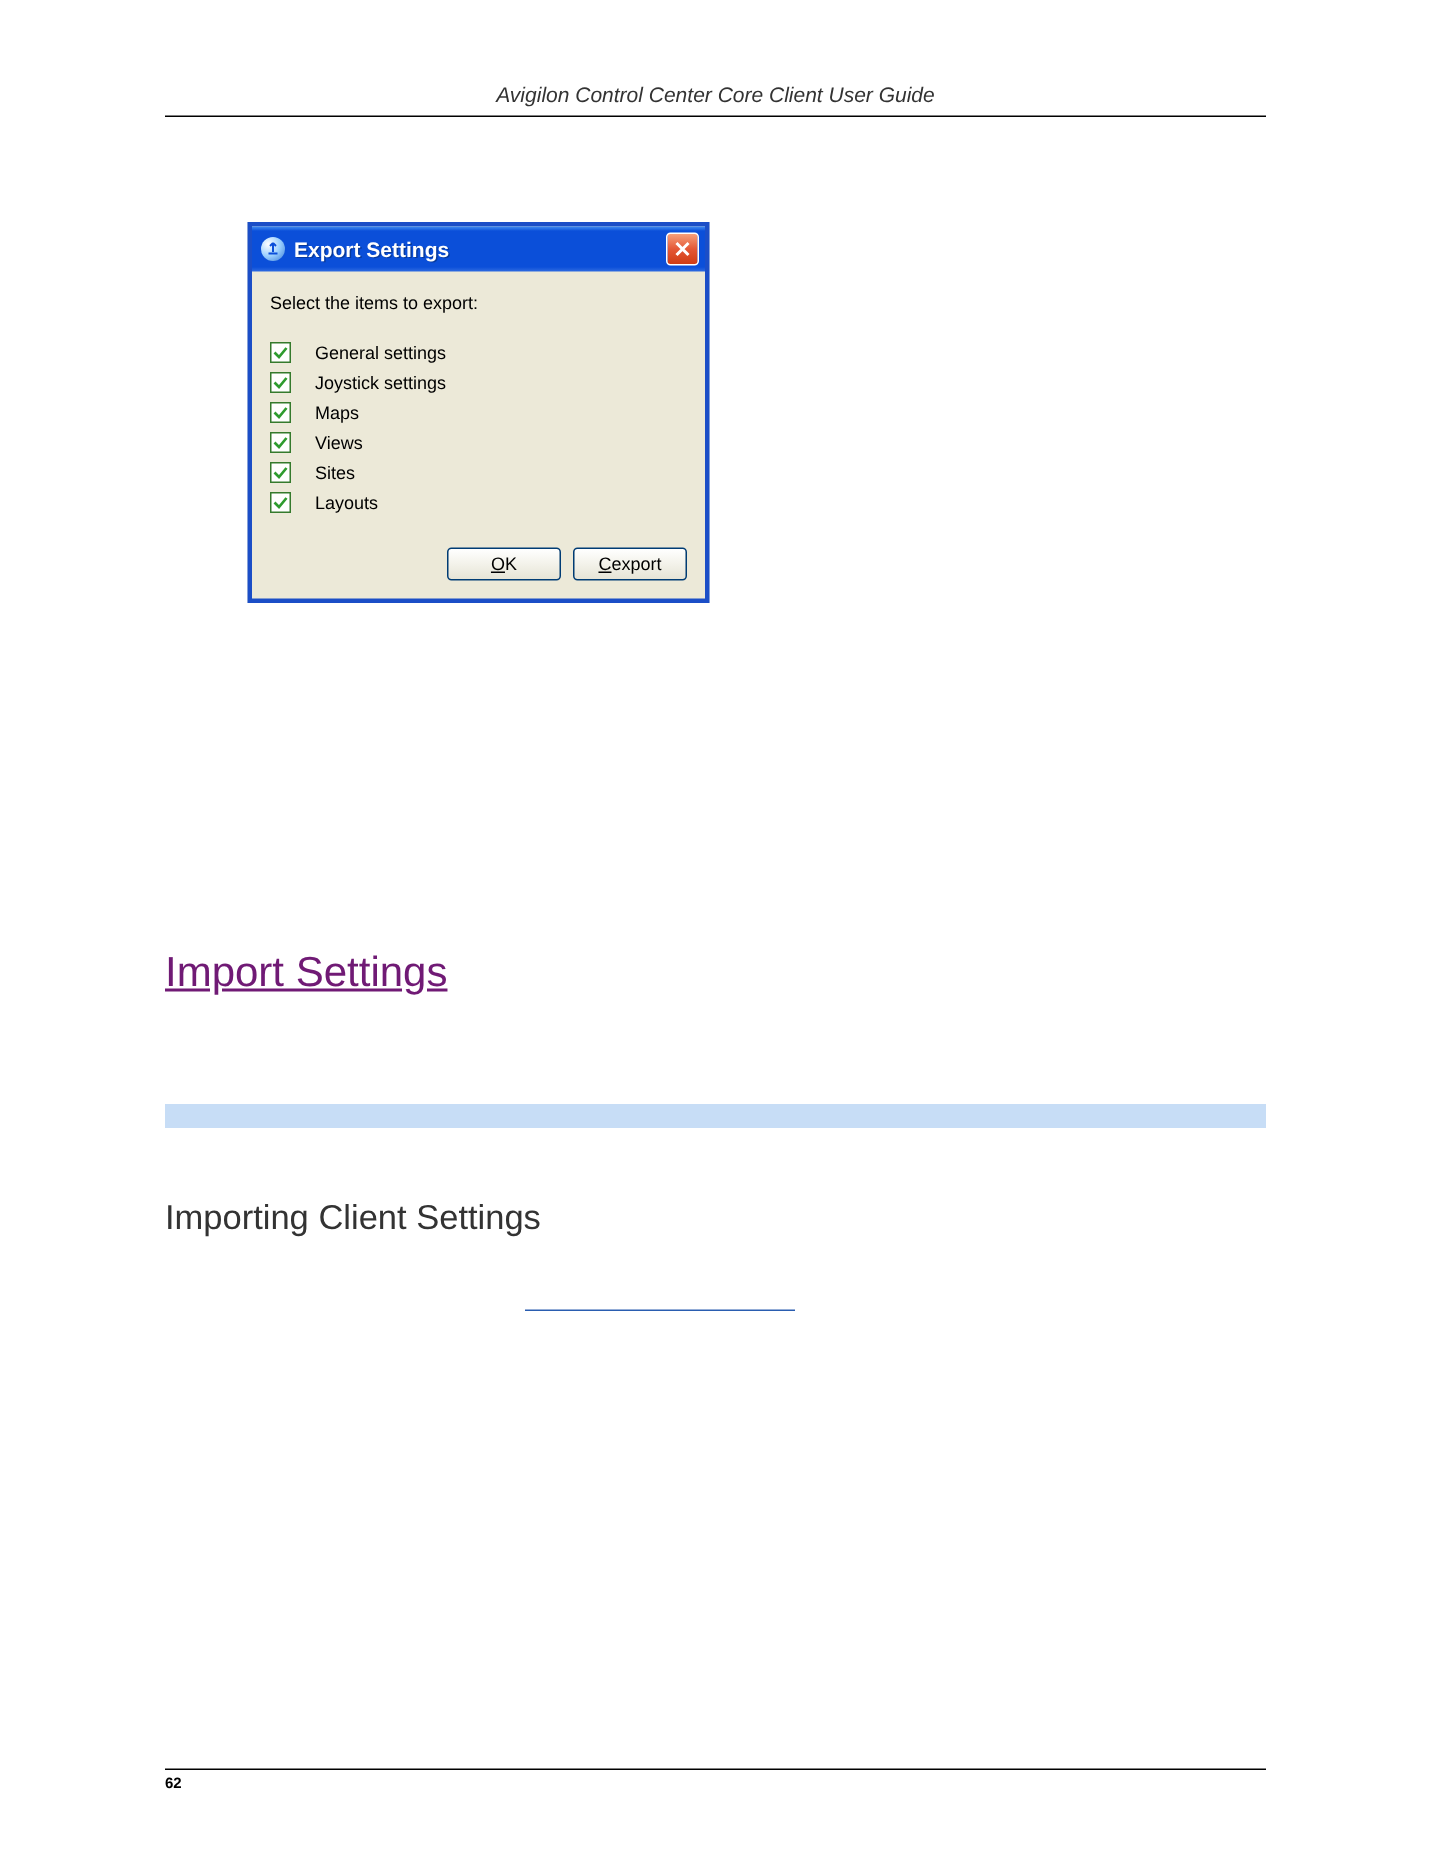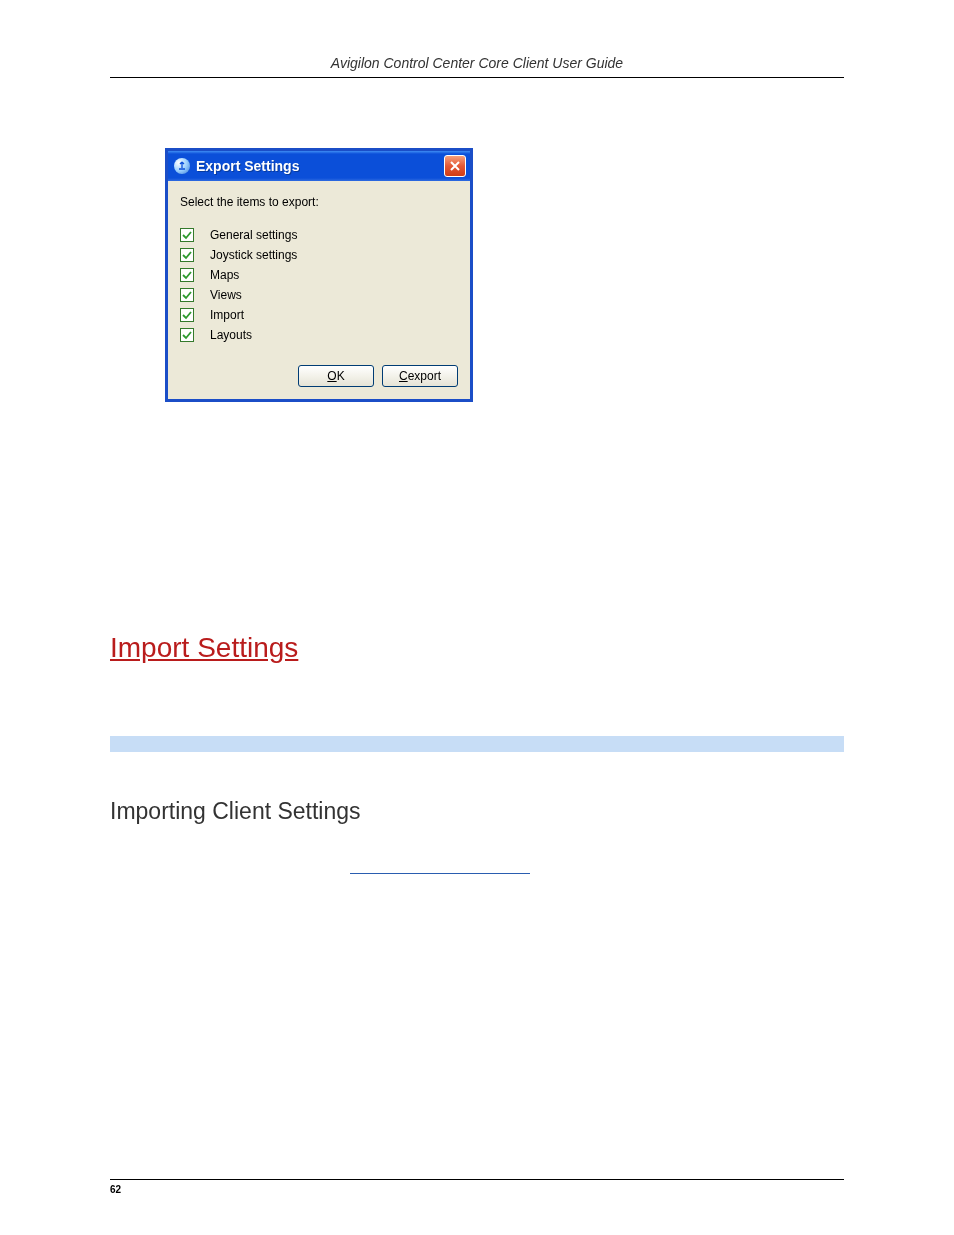--- a/index.html
+++ b/index.html
@@ -105,21 +105,21 @@
       font-size:12px;
       display:flex;align-items:center;justify-content:center;
       cursor:pointer;
       position:relative;
     }
     .xp-btn .u { text-decoration: underline; }
     .heading1 {
       font-family: "Helvetica Neue", Helvetica, Arial, sans-serif;
       font-weight: 300;
       font-size: 28px;
-      color: #b91c1c;
+      color: #701a75;
       text-decoration: underline;
       margin-bottom: 72px;
     }
     .blue-bar {
       height: 16px;
       background: #c7ddf6;
       margin-bottom: 46px;
     }
     .heading2 {
       font-family: "Helvetica Neue", Helvetica, Arial, sans-serif;
@@ -206,21 +206,21 @@
               </svg>
             </span>
           <span>Views</span>
         </div>
         <div class="check-row">
           <span class="checkbox">
               <svg viewBox="0 0 10 10">
                 <path d="M1 5 L4 8 L9 2" stroke="#2e9b2e" stroke-width="1.8" fill="none"></path>
               </svg>
             </span>
-          <span>Import</span>
+          <span>Sites</span>
         </div>
         <div class="check-row">
           <span class="checkbox">
               <svg viewBox="0 0 10 10">
                 <path d="M1 5 L4 8 L9 2" stroke="#2e9b2e" stroke-width="1.8" fill="none"></path>
               </svg>
             </span>
           <span>Layouts</span>
         </div>
       </div>

